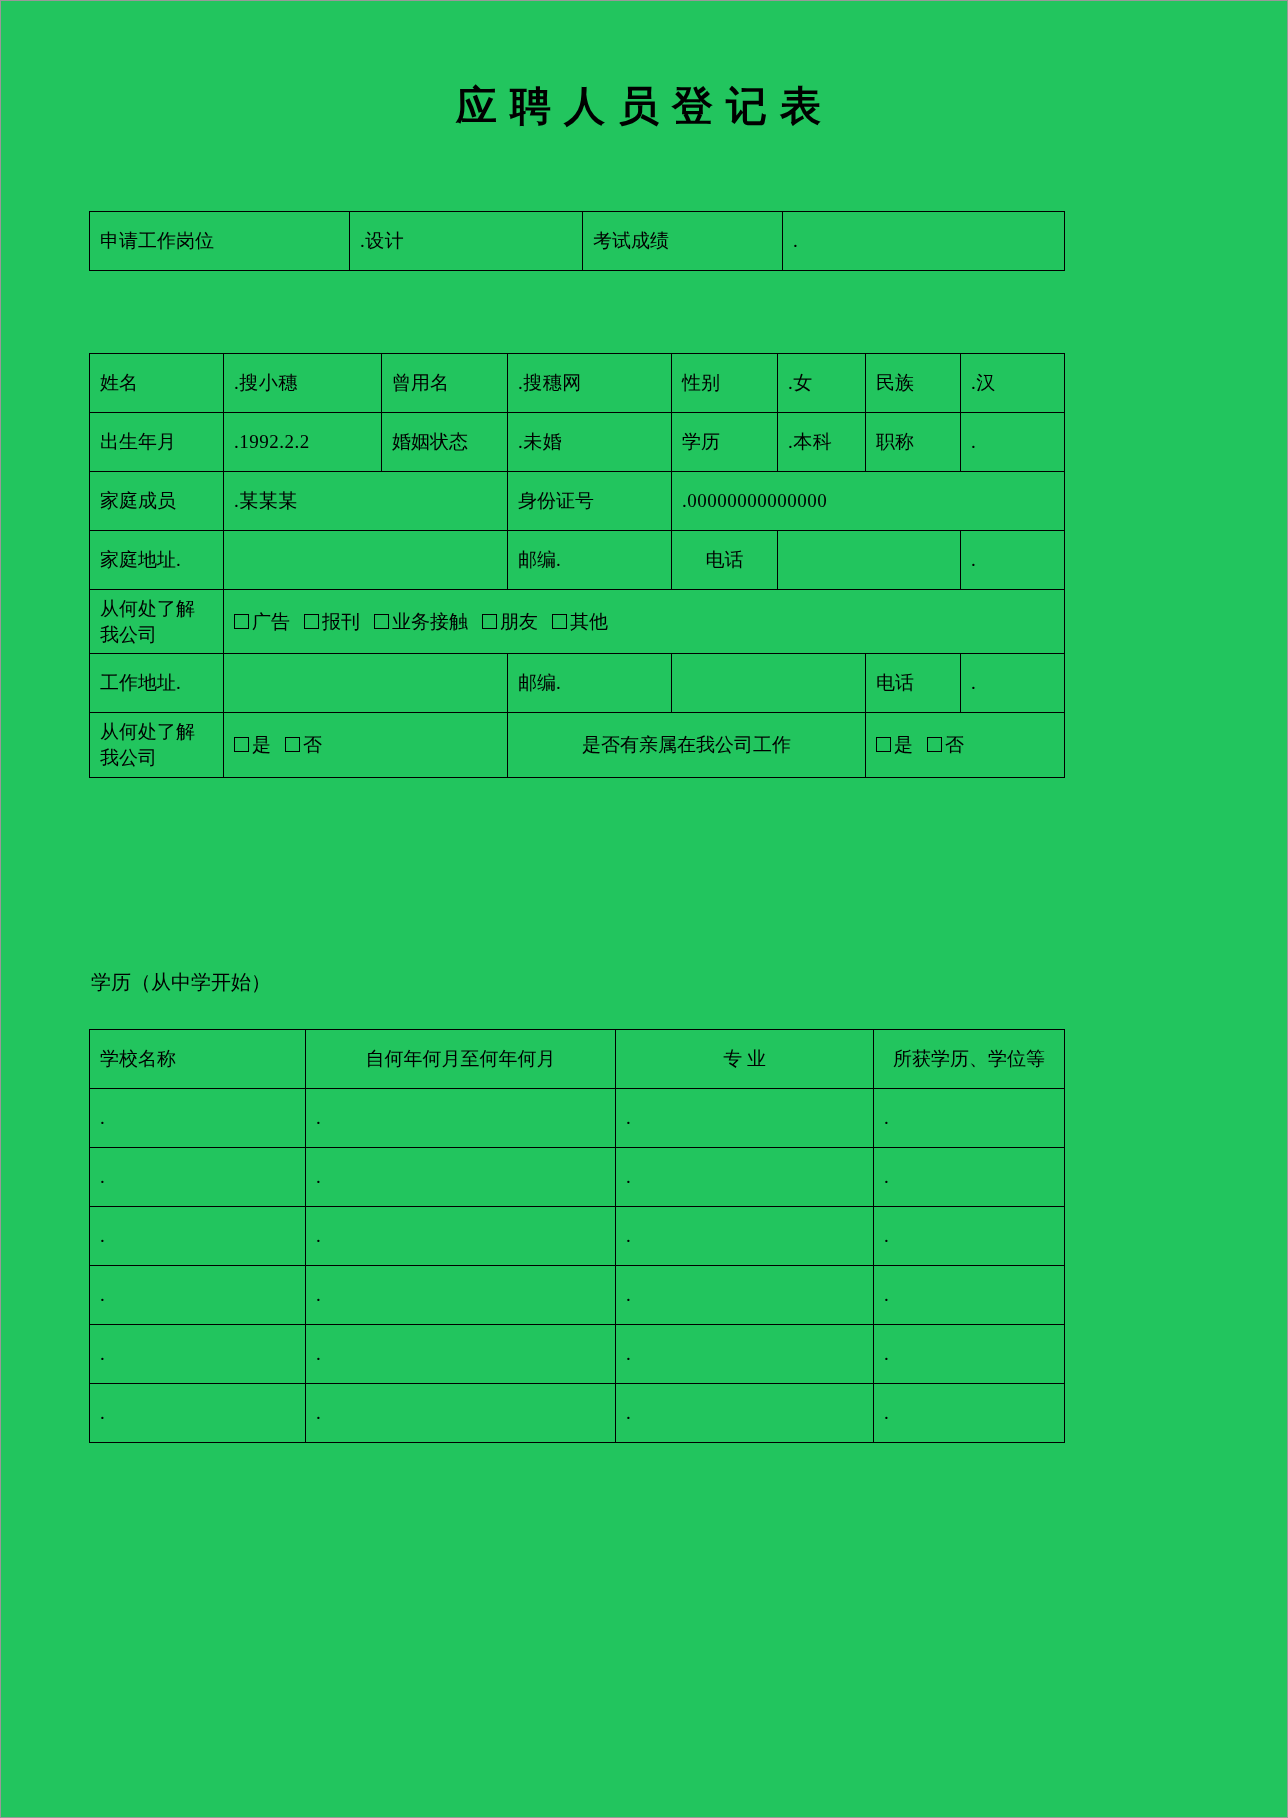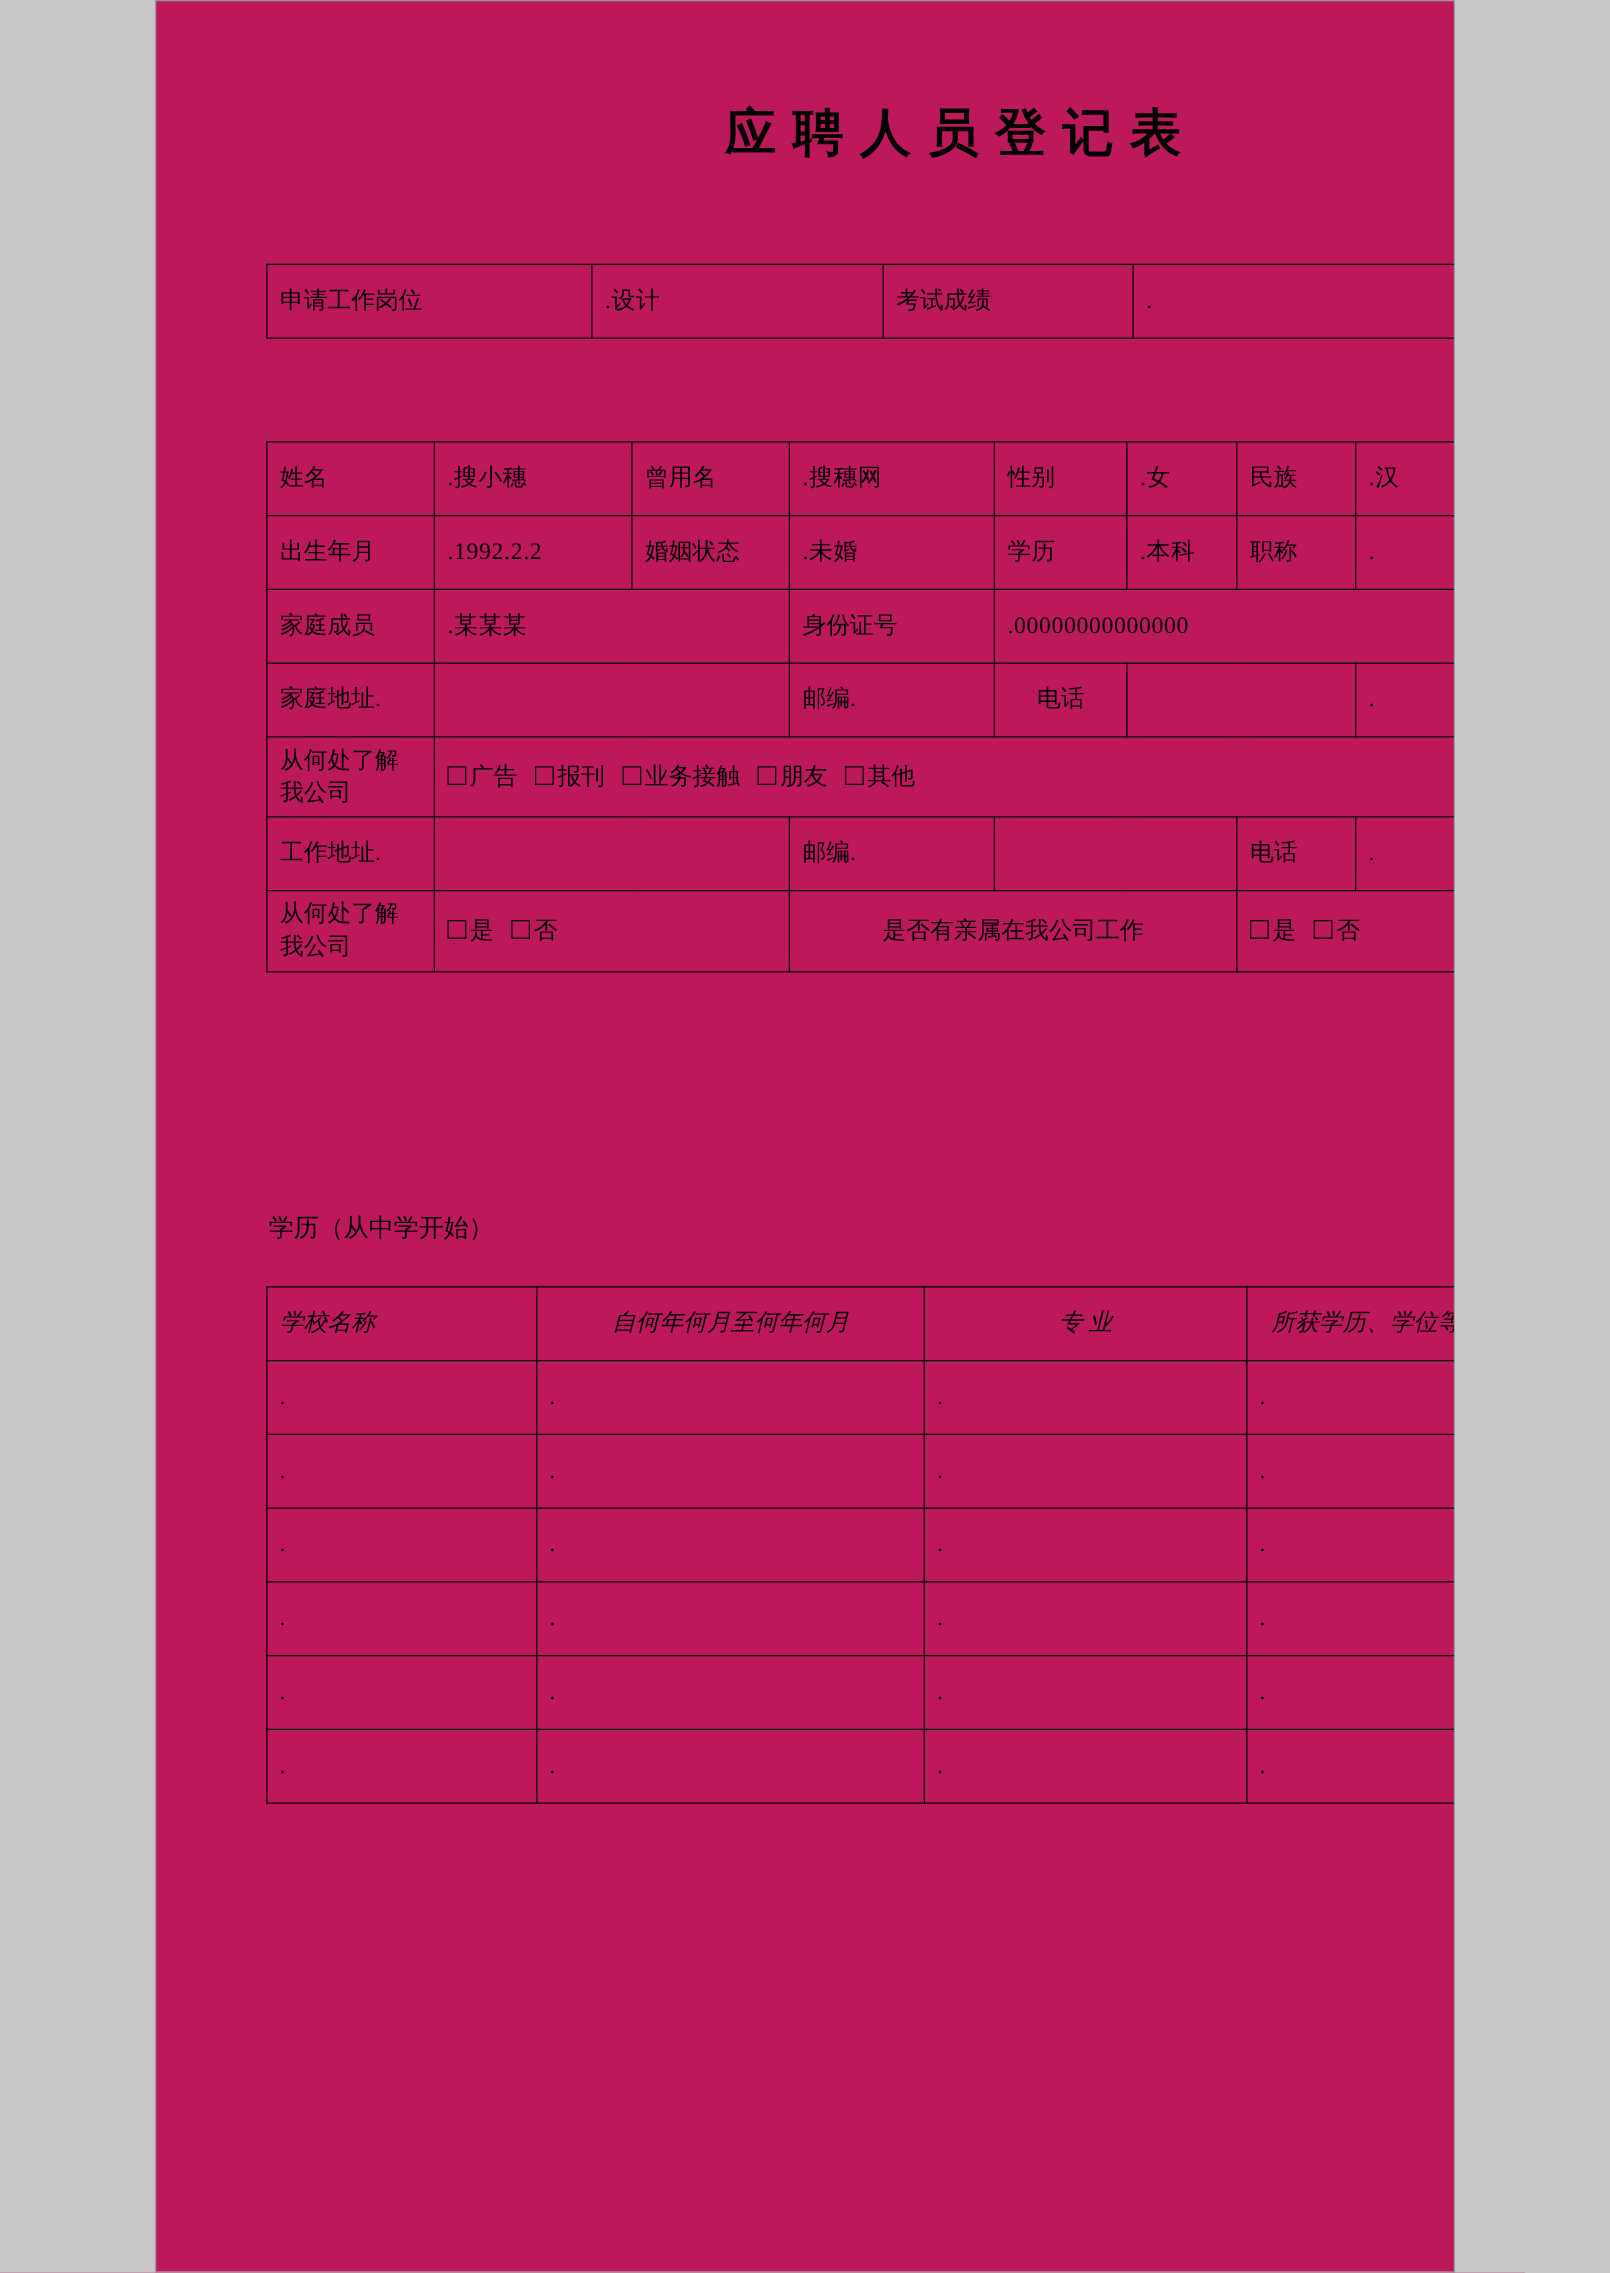--- a/index.html
+++ b/index.html
@@ -5,23 +5,23 @@
   html, body {
     margin: 0;
     padding: 0;
     background: #c8c8c8;
   }
   body {
     font-family: "Liberation Serif", "DejaVu Serif", serif;
   }
   .page {
     position: relative;
-    width: 1040px;
+    width: 1288px;
     height: 1818px;
-    background: #be185d;
+    background: #22c55e;
     margin: 0 auto;
     box-sizing: border-box;
     border: 1px solid #999;
     overflow: hidden;
   }
   .sheet {
     position: absolute;
     left: 88px;
     top: 0;
     width: 1112px;
@@ -60,21 +60,21 @@
   td.l  { text-align: left; }
 
   
   .block-apply   { position: absolute; left: 0px;  top: 210px; }
   .block-info    { position: absolute; left: 0px;  top: 352px; border-radius: 28px; }
   .edu-heading   { position: absolute; left: 2px;  top: 968px; font-size: 20px; }
   .block-edu     { position: absolute; left: 0px;  top: 1028px; }
 
   .block-apply td { height: 44px; }
   .block-info  td { height: 50px; }
-  .block-edu   td { height: 42px; font-style: italic; }
+  .block-edu   td { height: 42px; }
 
   .tall td { height: 62px; }
 
   .chk {
     display: inline-block;
     white-space: nowrap;
   }
   .chk .box {
     display: inline-block;
     width: 15px;

